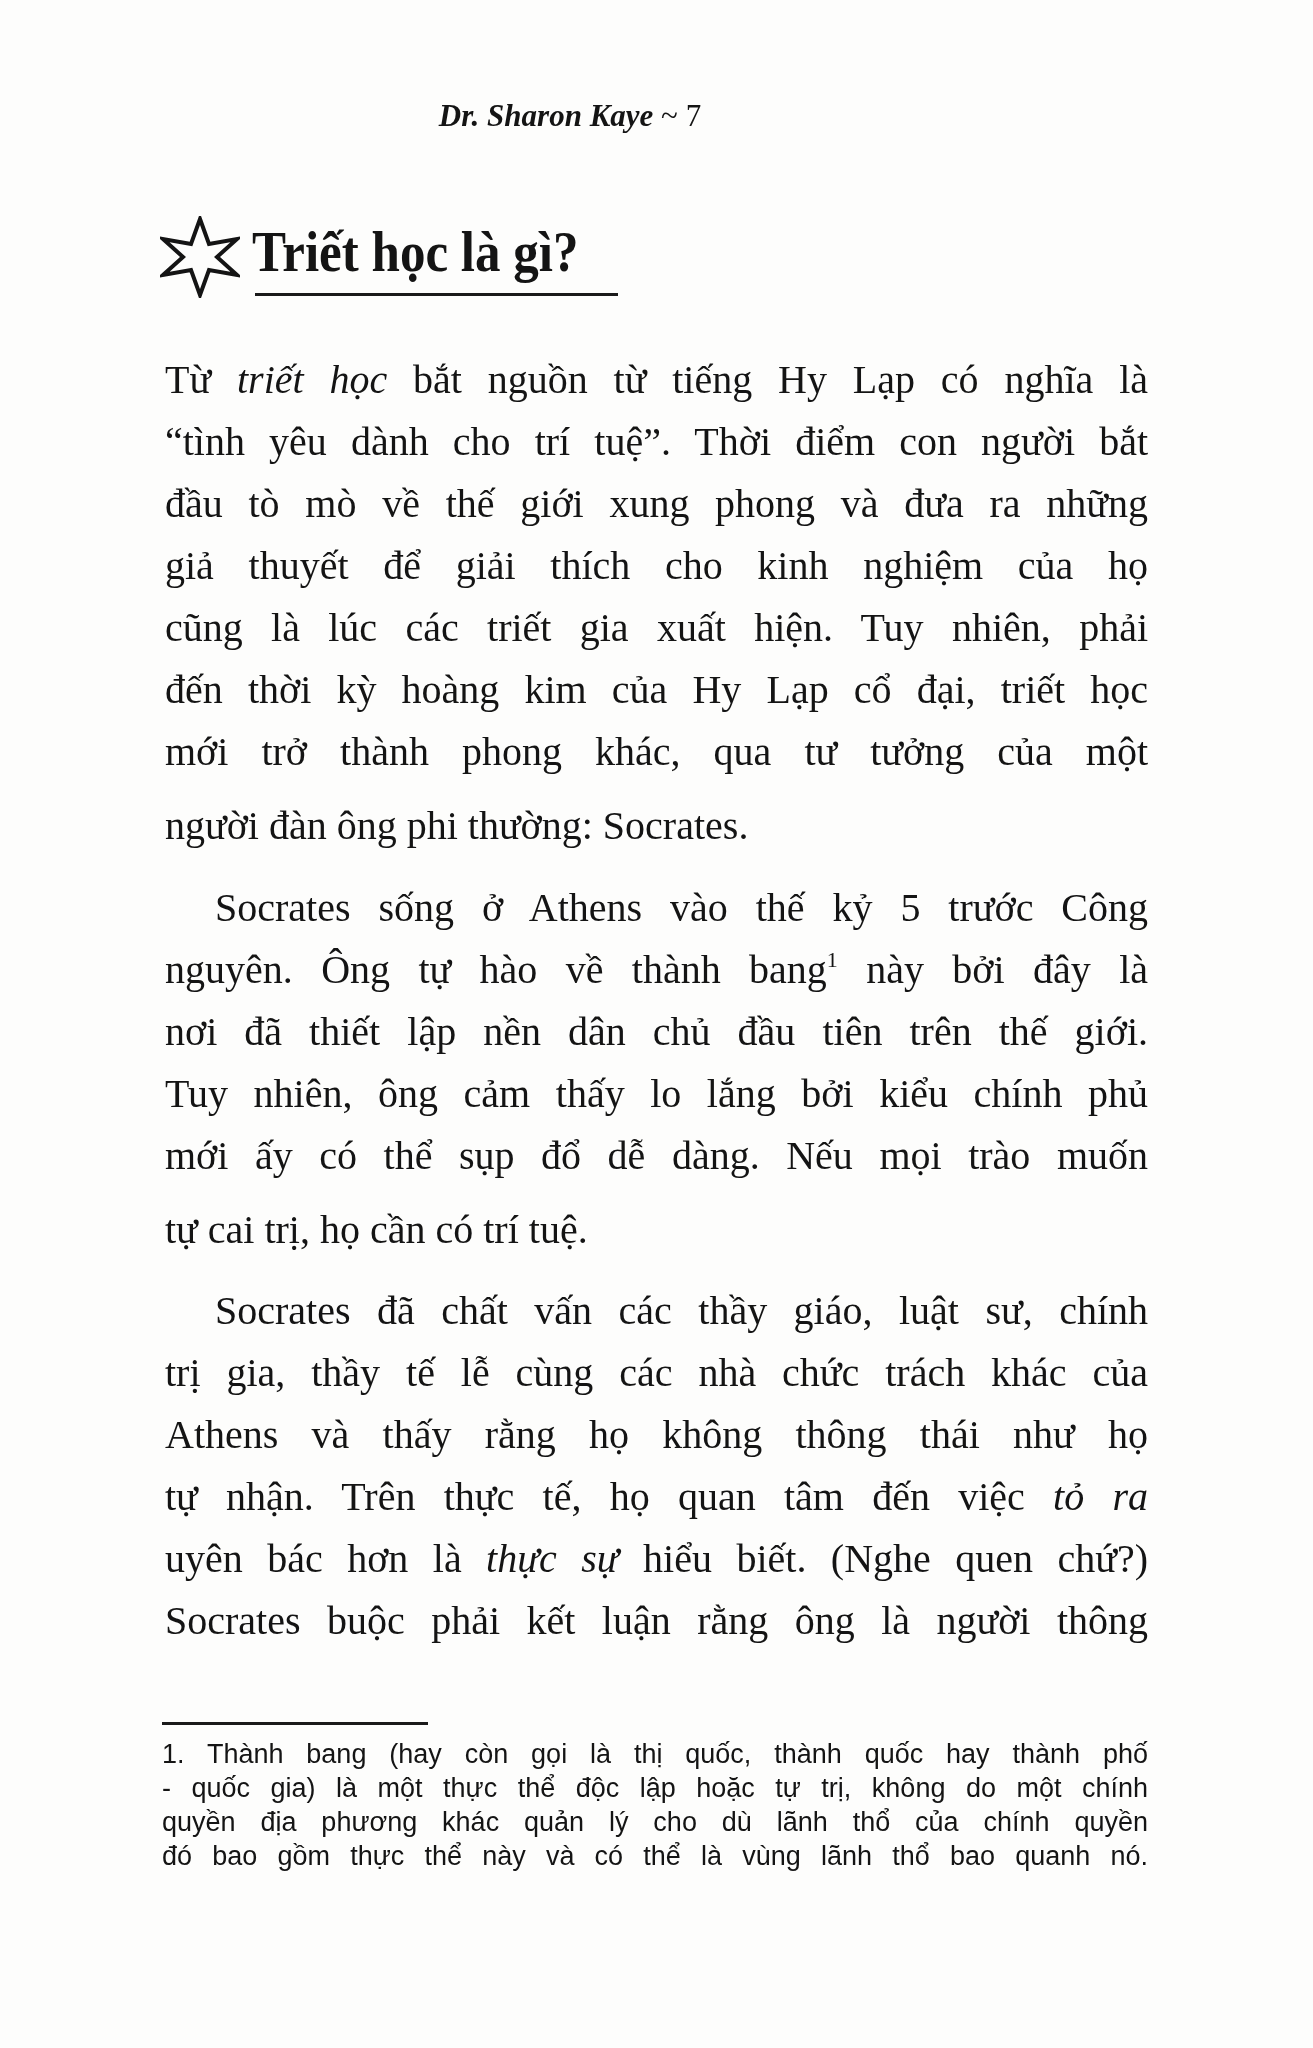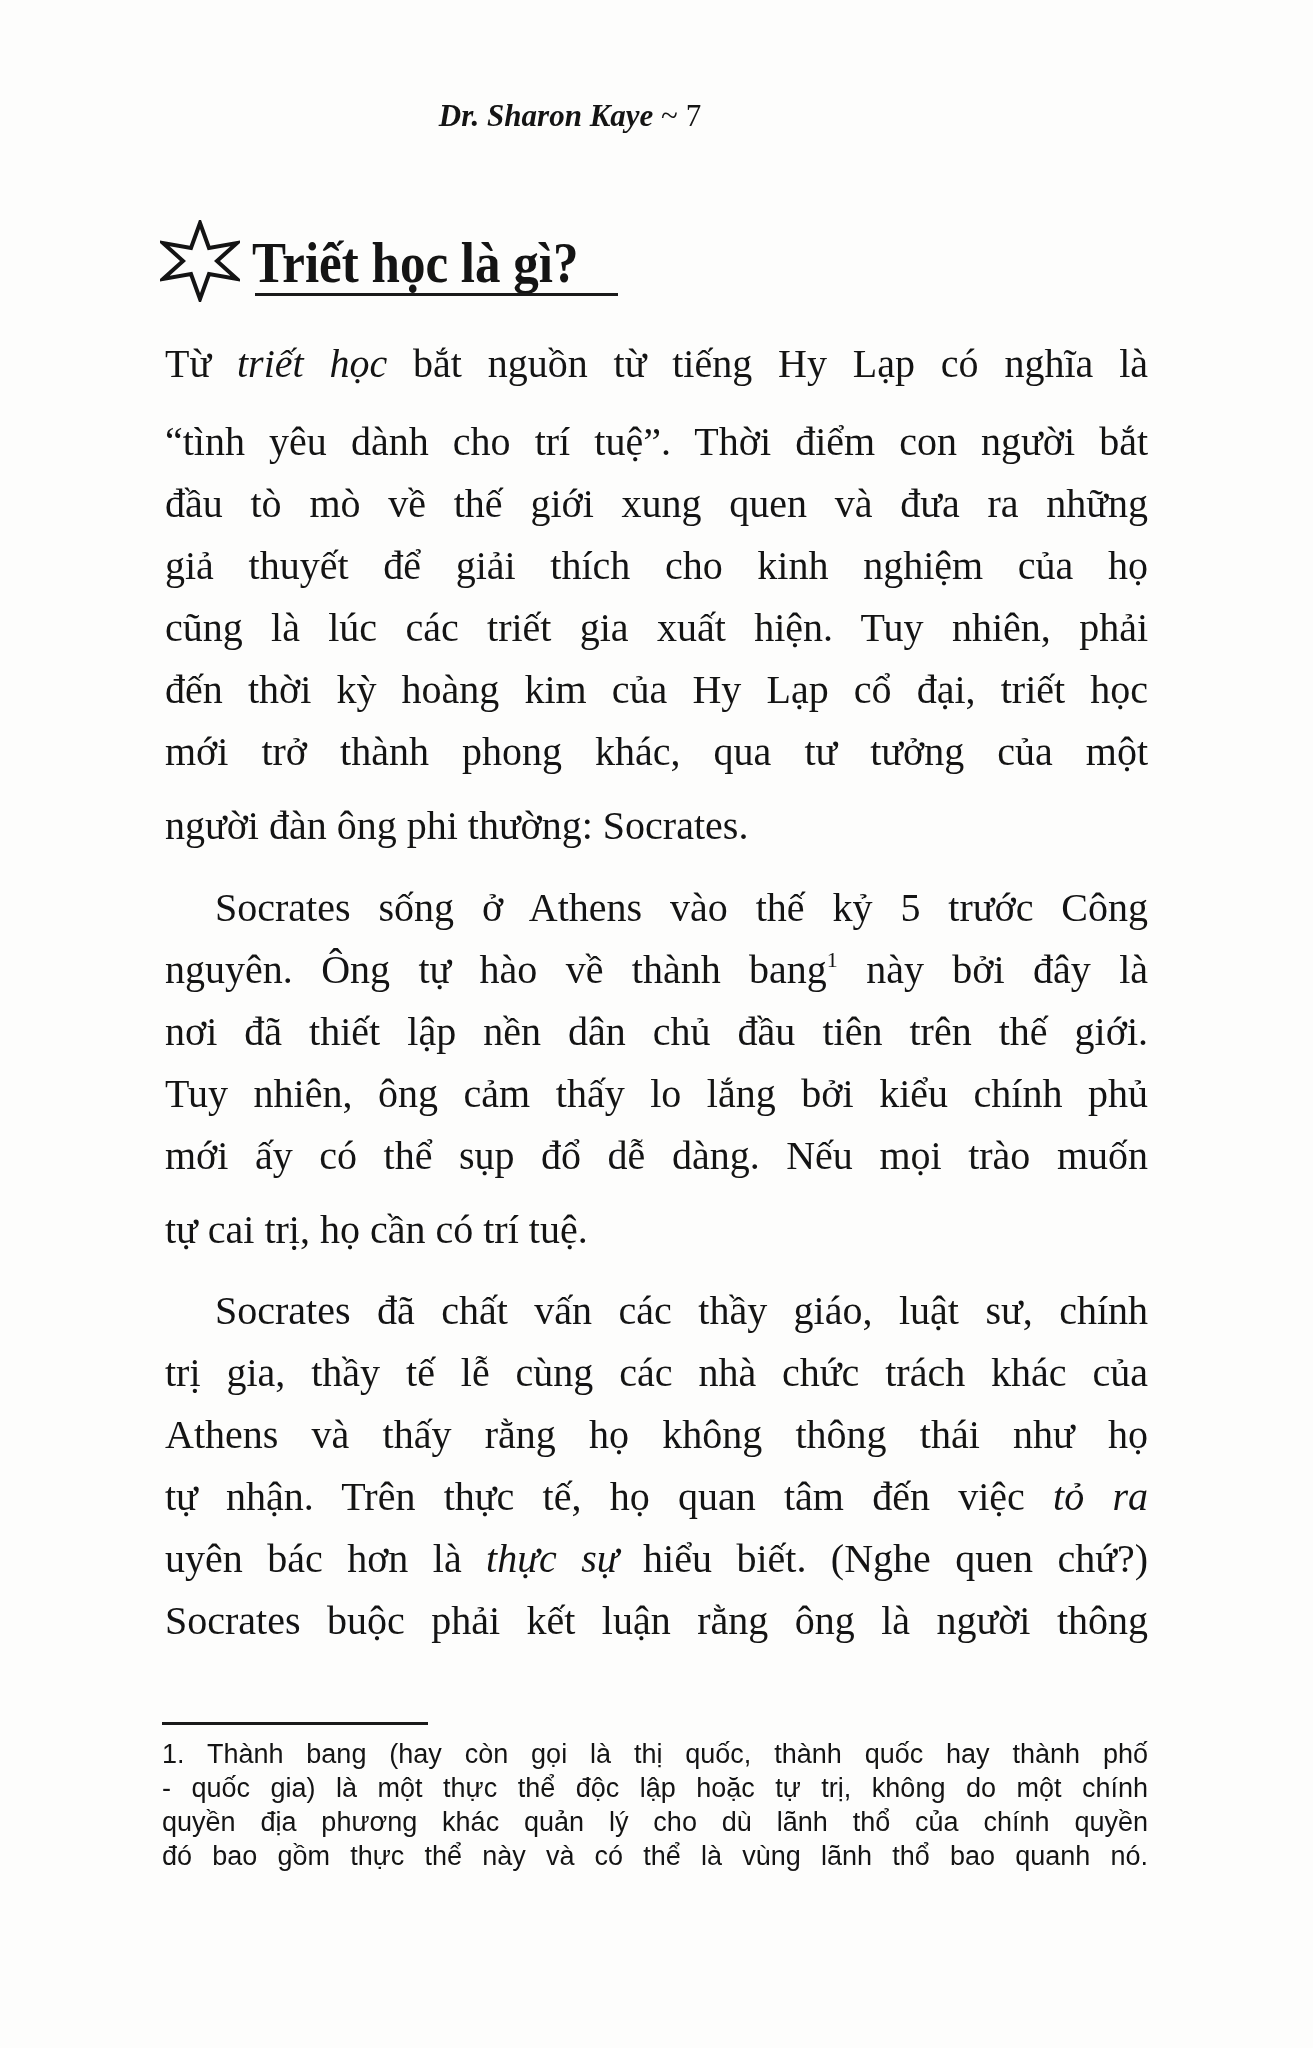--- a/index.html
+++ b/index.html
@@ -13,21 +13,21 @@
     position: absolute; left: 0; width: 1140px; top: 96px;
     text-align: center;
     font-family: "Liberation Serif", serif;
     font-size: 31px; line-height: 40px;
   }
   .running-head .author { font-weight: bold; font-style: italic; }
   .running-head .sep { font-weight: normal; }
 
   .heading {
     position: absolute; left: 160px; top: 216px; height: 90px;
-    display: flex; align-items: center;
+    display: flex; align-items: flex-start;
   }
   .star { width: 80px; height: 82px; display: block; }
   .heading-title {
     margin-left: 12px; margin-top: 4px;
     font-family: "Liberation Serif", serif;
     font-weight: bold;
     font-size: 58px; line-height: 64px;
     transform: scaleX(0.88); transform-origin: left top;
     white-space: nowrap;
   }
@@ -69,23 +69,23 @@
 
 <div class="heading">
   <svg class="star" viewBox="0 0 80 82">
     <polygon points="40,3 49,28 77,23 57,41 77,59 49,54 40,79 31,54 3,59 23,41 3,23 31,28" fill="none" stroke="#141414" stroke-width="4" stroke-linejoin="miter"></polygon>
   </svg>
   <span class="heading-title">Triết học là gì?</span>
 </div>
 <div class="heading-rule"></div>
 
 <div>
-  <div class="line" style="top:340px"><span>Từ </span><i>triết học</i><span> bắt nguồn từ tiếng Hy Lạp có nghĩa là</span></div>
+  <div class="line" style="top:356px"><span>Từ </span><i>triết học</i><span> bắt nguồn từ tiếng Hy Lạp có nghĩa là</span></div>
   <div class="line" style="top:418px">“tình yêu dành cho trí tuệ”. Thời điểm con người bắt</div>
-  <div class="line" style="top:480px">đầu tò mò về thế giới xung quen và đưa ra những</div>
+  <div class="line" style="top:480px">đầu tò mò về thế giới xung phong và đưa ra những</div>
   <div class="line" style="top:542px">giả thuyết để giải thích cho kinh nghiệm của họ</div>
   <div class="line" style="top:604px">cũng là lúc các triết gia xuất hiện. Tuy nhiên, phải</div>
   <div class="line" style="top:666px">đến thời kỳ hoàng kim của Hy Lạp cổ đại, triết học</div>
   <div class="line" style="top:728px">mới trở thành phong khác, qua tư tưởng của một</div>
   <div class="line last" style="top:790px">người đàn ông phi thường: Socrates.</div>
 </div>
 
 <div>
   <div class="line indent" style="top:884px">Socrates sống ở Athens vào thế kỷ 5 trước Công</div>
   <div class="line" style="top:946px"><span>nguyên. Ông tự hào về thành bang</span><sup>1</sup><span> này bởi đây là</span></div>

